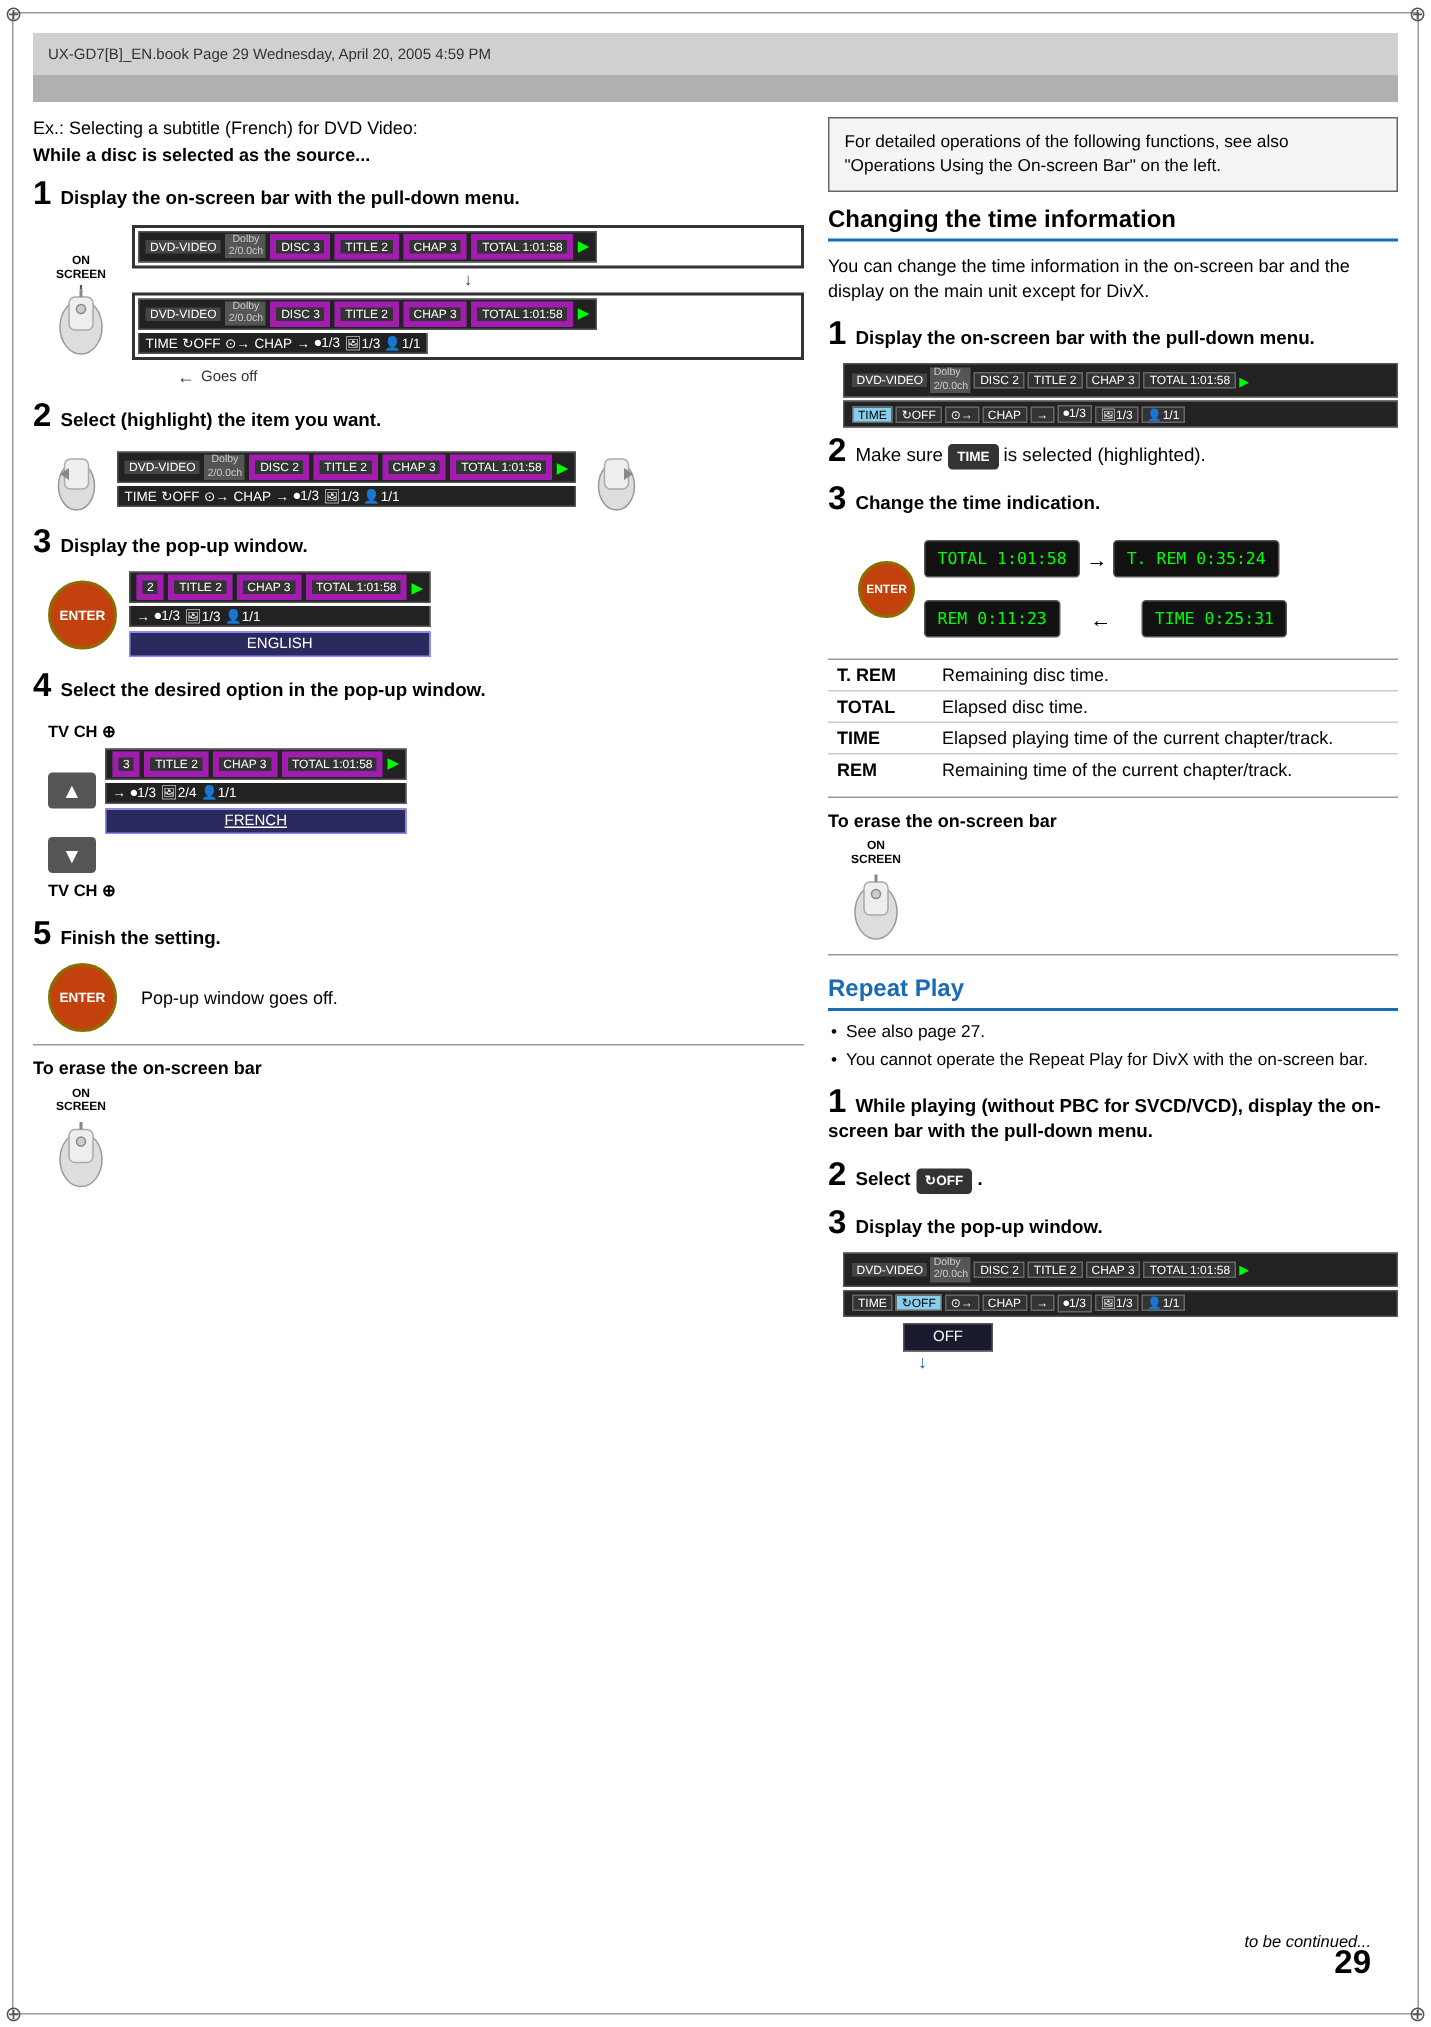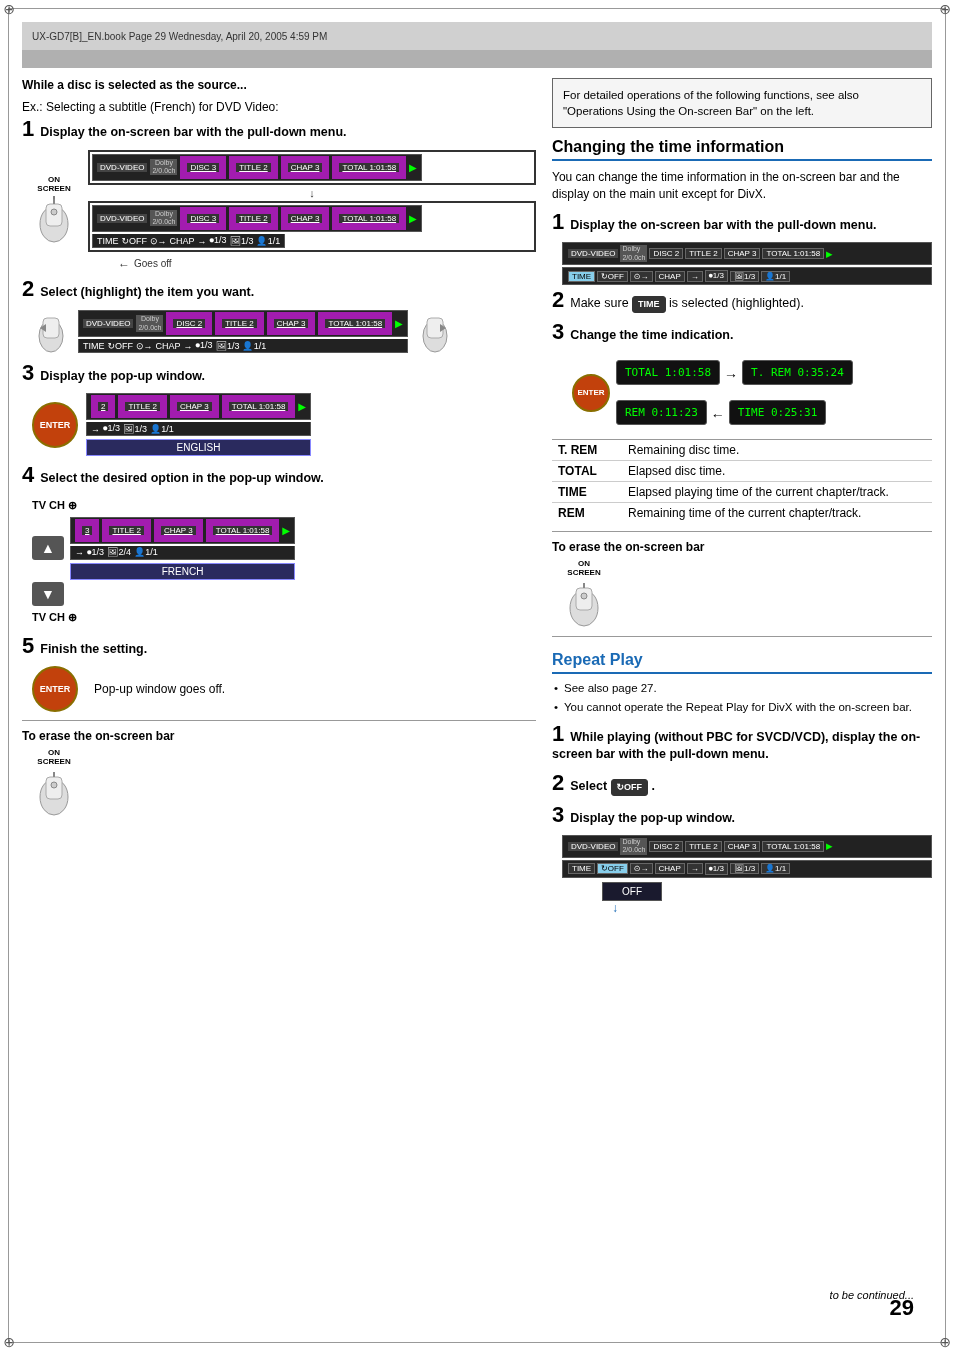--- a/index.html
+++ b/index.html
@@ -134,23 +134,22 @@
       color: #ccc;
       padding: 0 2px;
       font-size: 7px;
       text-align: center;
       line-height: 1.2;
     }
     .onscreen-bar .item-box {
       background: #333;
       color: #fff;
       padding: 0 3px;
-      border: 7px solid #a21caf;
+      border: 4px solid #a21caf;
       font-size: 8px;
-      text-decoration: underline;
     }
     .onscreen-bar .play-tri {
       color: #0f0;
       font-size: 10px;
     }
 
     .onscreen-row2 {
       background: #222;
       color: #fff;
       border: 1px solid #555;
@@ -405,22 +404,22 @@
   <span>UX-GD7[B]_EN.book  Page 29  Wednesday, April 20, 2005  4:59 PM</span>
 </div>
 
 <div class="top-strip"></div>
 
 <div class="content">
 
   <div class="left-col">
 
 
+    <div style="font-size:12px; margin-bottom:4px;">Ex.: Selecting a subtitle (French) for DVD Video:</div>
     <div style="font-size:12px; font-weight:bold; margin-bottom:8px;">While a disc is selected as the source...</div>
-    <div style="font-size:12px; margin-bottom:4px;">Ex.: Selecting a subtitle (French) for DVD Video:</div>
 
     <div class="step-row">
       <span class="step-num">1</span>
       <div class="step-text">
         <strong>Display the on-screen bar with the pull-down menu.</strong>
       </div>
     </div>
     <div class="step-illustration">
 
       <div style="display:flex; flex-direction:column; align-items:center; margin-right:4px;">
@@ -570,21 +569,21 @@
               <span class="item-box">CHAP 3</span>
               <span class="item-box">TOTAL 1:01:58</span>
               <span class="play-tri">▶</span>
             </div>
             <div class="onscreen-row2">
               <span class="item-box">→</span>
               <span class="item-box">⏺1/3</span>
               <span class="item-box">🖼2/4</span>
               <span class="item-box">👤1/1</span>
             </div>
-            <div style="background:#2a2a5e; border:1px solid #88f; color:#fff; text-align:center; padding:2px 10px; font-size:10px; margin-top:1px;">
+            <div style="background:#2a2a5e; border:1px solid #88f; color:#fff; text-align:center; padding:2px 10px; font-size:10px; margin-top:1px;text-decoration:underline;">
               <span>FRENCH</span>
             </div>
           </div>
         </div>
         <div class="arrow-down-btn">▼</div>
         <div class="tv-ch-row">
           <span>TV CH ⊕</span>
         </div>
       </div>
     </div>
@@ -672,21 +671,21 @@
       <div style="display:flex; flex-direction:column; gap:3px;">
         <div style="display:flex; align-items:center; gap:4px;">
           <div class="time-diagram">
             <span>TOTAL  1:01:58</span>
           </div>
           <span style="font-size:14px;">→</span>
           <div class="time-diagram">
             <span>T. REM  0:35:24</span>
           </div>
         </div>
-        <div style="display:flex; align-items:center; gap:4px;">
+        <div style="display:flex; align-items:center; gap:20px;">
           <div class="time-diagram">
             <span>REM  0:11:23</span>
           </div>
           <span style="font-size:14px;">←</span>
           <div class="time-diagram">
             <span>TIME  0:25:31</span>
           </div>
         </div>
       </div>
     </div>

